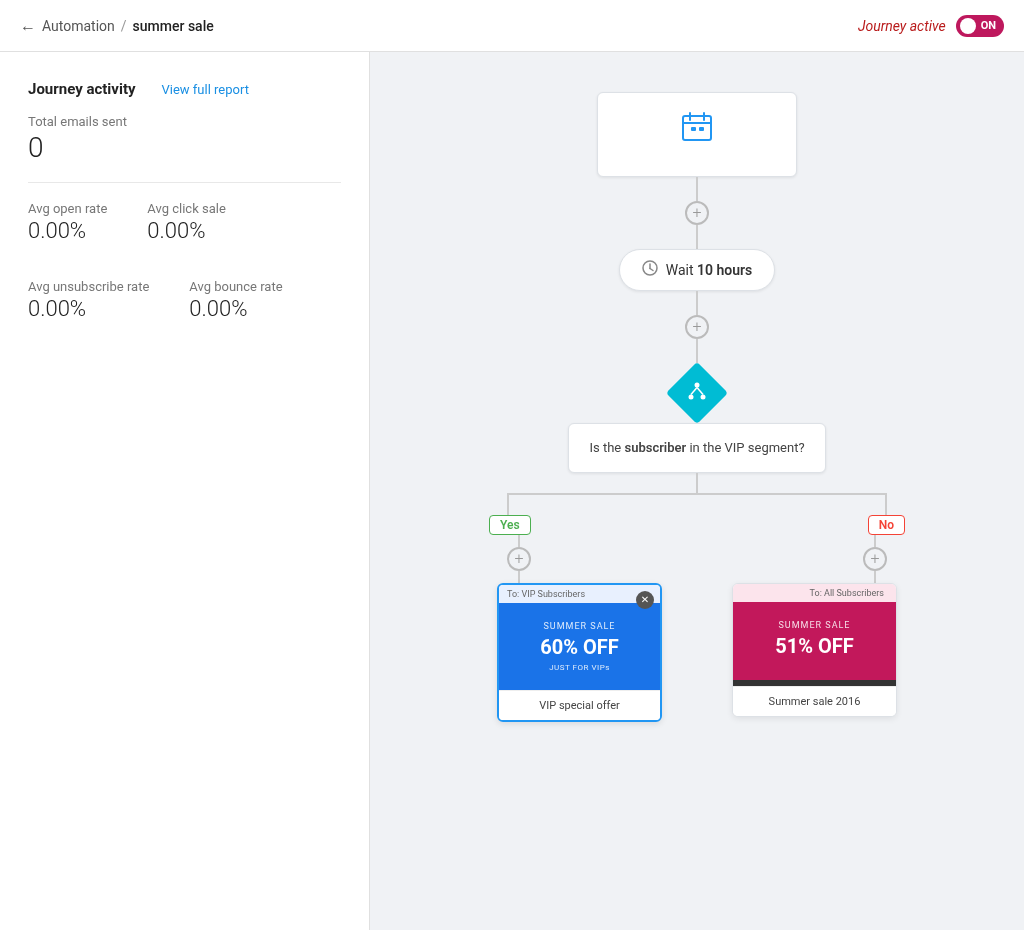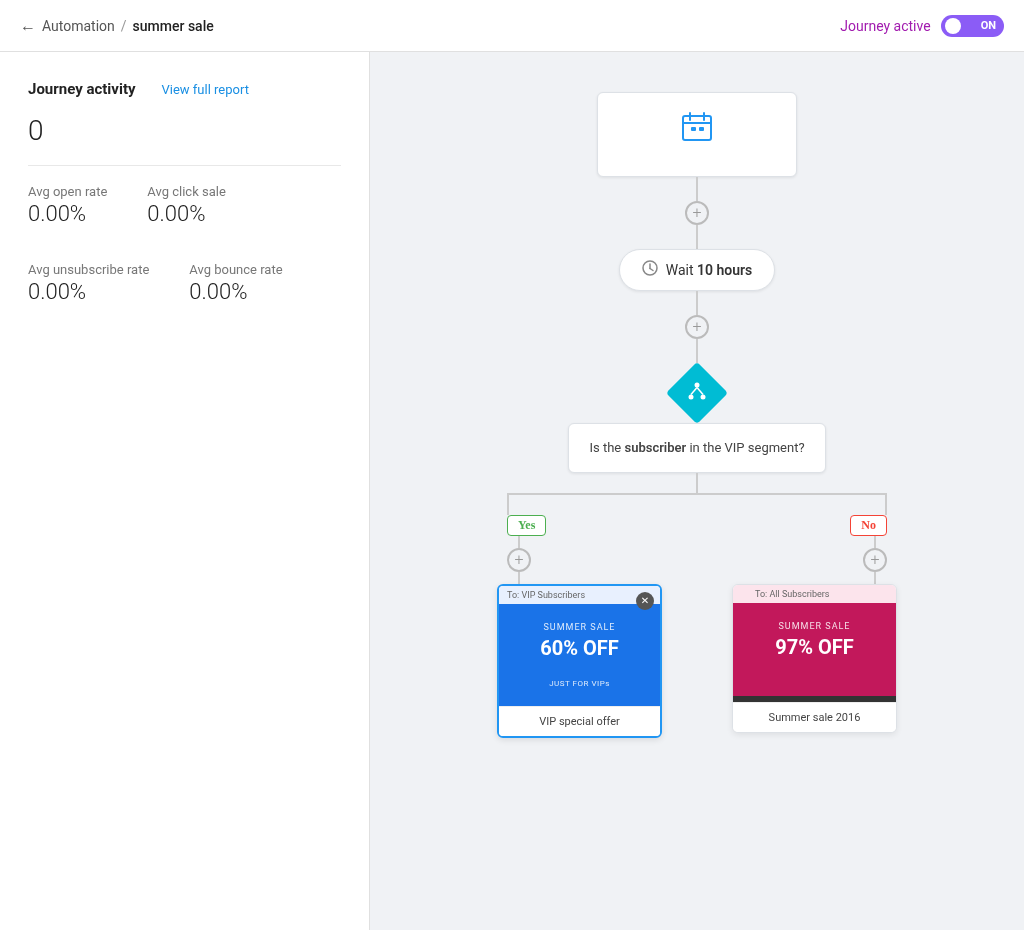--- a/index.html
+++ b/index.html
@@ -10,24 +10,24 @@
       display: flex; align-items: center; justify-content: space-between;
       background: #fff; padding: 0 20px; height: 52px;
       border-bottom: 1px solid #e0e0e0;
     }
     .header-left { display: flex; align-items: center; gap: 6px; color: #555; font-size: 14px; }
     .header-left .back-arrow { color: #555; font-size: 16px; cursor: pointer; }
     .header-left .breadcrumb-automation { color: #555; }
     .header-left .breadcrumb-sep { color: #999; }
     .header-left .breadcrumb-current { color: #222; font-weight: 500; }
     .header-right { display: flex; align-items: center; gap: 10px; }
-    .journey-active-label { color: #a21caf; font-size: 14px; }
+    .journey-active-label { color: #b91c1c; font-size: 14px; font-style: italic; }
     .toggle-switch {
-      display: flex; align-items: center; background: #8b5cf6; border-radius: 12px;
-      padding: 3px 8px 3px 4px; gap: 20px; cursor: pointer;
+      display: flex; align-items: center; background: #be185d; border-radius: 12px;
+      padding: 3px 8px 3px 4px; gap: 5px; cursor: pointer;
     }
     .toggle-circle { width: 16px; height: 16px; background: #fff; border-radius: 50%; }
     .toggle-on-label { color: #fff; font-size: 11px; font-weight: bold; }
 
     
     .main-layout { display: flex; height: calc(100vh - 52px); min-height: 878px; }
 
     
     .left-panel {
       width: 370px; min-width: 370px; background: #fff;
@@ -110,29 +110,29 @@
     .email-card {
       background: #fff; border: 2px solid #2196f3; border-radius: 6px;
       width: 165px; overflow: hidden; box-shadow: 0 2px 6px rgba(0,0,0,0.1);
       position: relative;
     }
     .email-card-no {
       background: #fff; border: 1px solid #dde1e6; border-radius: 6px;
       width: 165px; overflow: hidden; box-shadow: 0 2px 6px rgba(0,0,0,0.08);
     }
     .email-card-header { padding: 4px 8px; background: #e8f0fe; font-size: 9px; color: #666; display: flex; justify-content: space-between; align-items: center; }
-    .email-card-header-pink { padding: 4px 22px; background: #fce4ec; font-size: 9px; color: #666; display: flex; justify-content: flex-start; }
+    .email-card-header-pink { padding: 4px 12px; background: #fce4ec; font-size: 9px; color: #666; display: flex; justify-content: flex-end; }
     .email-card-body-blue {
       background: #1a73e8; padding: 18px 12px; text-align: center;
     }
     .email-card-body-pink {
       background: #c2185b; padding: 18px 12px; text-align: center;
     }
     .email-sale-label { color: rgba(255,255,255,0.85); font-size: 9px; letter-spacing: 1px; text-transform: uppercase; margin-bottom: 4px; }
-    .email-discount { color: #fff; font-size: 20px; font-weight: 700; margin-bottom: 19px; }
+    .email-discount { color: #fff; font-size: 20px; font-weight: 700; margin-bottom: 4px; }
     .email-subtext { color: rgba(255,255,255,0.85); font-size: 8px; letter-spacing: 0.5px; }
     .email-card-footer { padding: 8px; text-align: center; font-size: 11px; color: #444; border-top: 1px solid #eee; background: #fff; }
     .close-btn {
       position: absolute; top: 6px; right: 6px; width: 18px; height: 18px;
       background: #555; border-radius: 50%; color: #fff;
       font-size: 10px; display: flex; align-items: center; justify-content: center;
       cursor: pointer; z-index: 10;
     }
   </style>
 </head>
@@ -156,20 +156,21 @@
 
 <div class="main-layout">
 
   <div class="left-panel">
     <div class="panel-section-title">
       <span class="section-label">Journey activity</span>
       <a class="view-report">View full report</a>
     </div>
 
     <div class="stat-group">
+      <div class="stat-label">Total emails sent</div>
       <div class="stat-value">0</div>
     </div>
 
     <hr class="divider">
 
     <div class="stats-row">
       <div class="stat-group">
         <div class="stat-label">Avg open rate</div>
         <div class="stat-value" style="font-size:22px;">0.00%</div>
       </div>
@@ -263,21 +264,21 @@
 
         <div style="width:2px; height:20px; background:#ccc;"></div>
 
         <div style="position:relative; width:380px; height:2px; background:#ccc;"></div>
 
         <div style="display:flex; width:380px; justify-content:space-between;">
           <div style="width:2px; height:20px; background:#ccc;"></div>
           <div style="width:2px; height:20px; background:#ccc;"></div>
         </div>
 
-        <div style="display:flex; width:380px; justify-content:space-between; align-items:center;font-family:Liberation Serif, serif;">
+        <div style="display:flex; width:416px; justify-content:space-between; align-items:center;">
           <span class="yes-badge">Yes</span>
           <span class="no-badge">No</span>
         </div>
 
         <div style="display:flex; width:380px; justify-content:space-between;">
           <div style="display:flex; flex-direction:column; align-items:center;">
             <div style="width:2px; height:12px; background:#ccc;"></div>
             <div class="connector-plus">+</div>
             <div style="width:2px; height:12px; background:#ccc;"></div>
           </div>
@@ -302,21 +303,21 @@
             </div>
             <div class="email-card-footer">VIP special offer</div>
           </div>
 
           <div class="email-card-no">
             <div class="email-card-header-pink">
               <span>To: All Subscribers</span>
             </div>
             <div class="email-card-body-pink">
               <div class="email-sale-label">SUMMER SALE</div>
-              <div class="email-discount">97% OFF</div>
+              <div class="email-discount">51% OFF</div>
             </div>
             <div style="height:6px; background:#333;"></div>
             <div class="email-card-footer">Summer sale 2016</div>
           </div>
 
         </div>
       </div>
 
     </div>
   </div>

